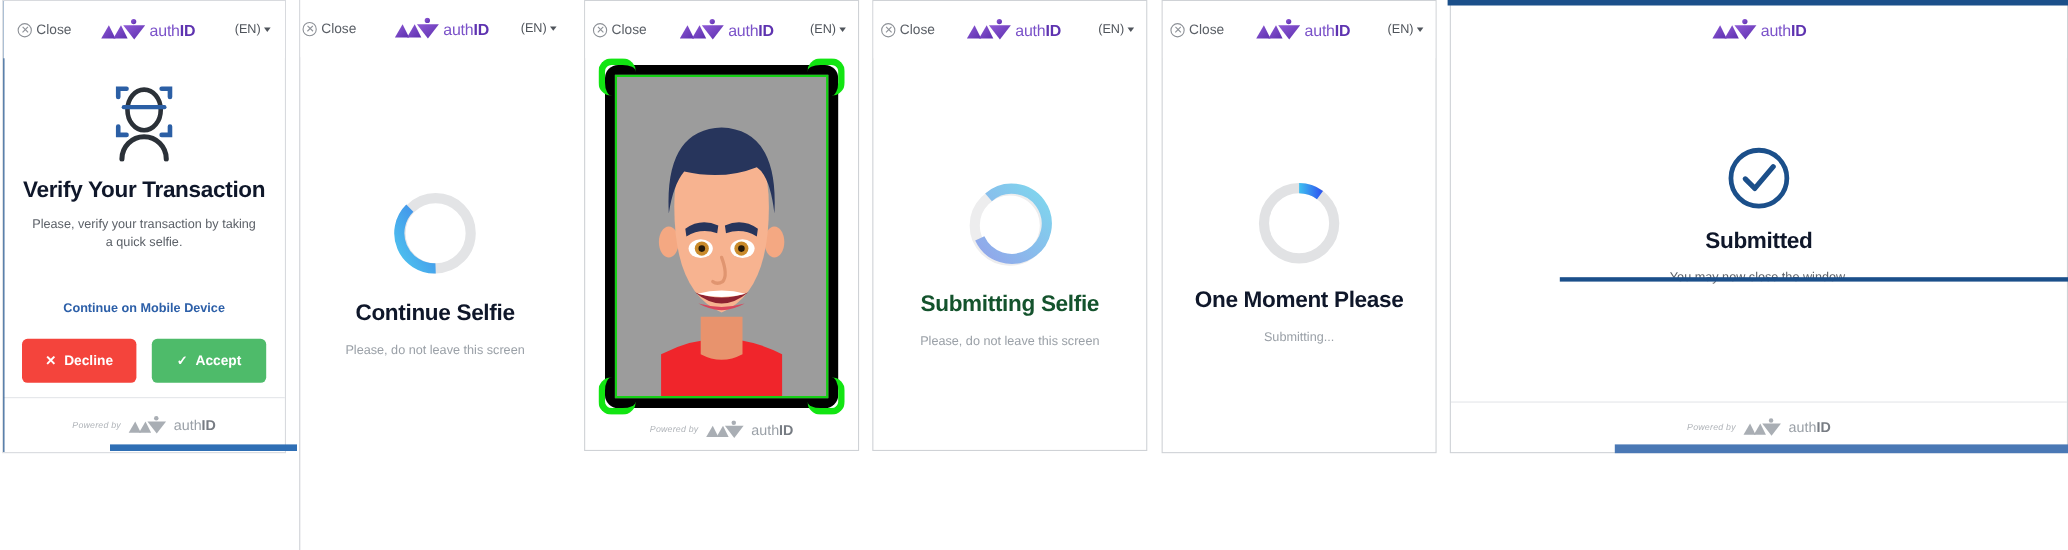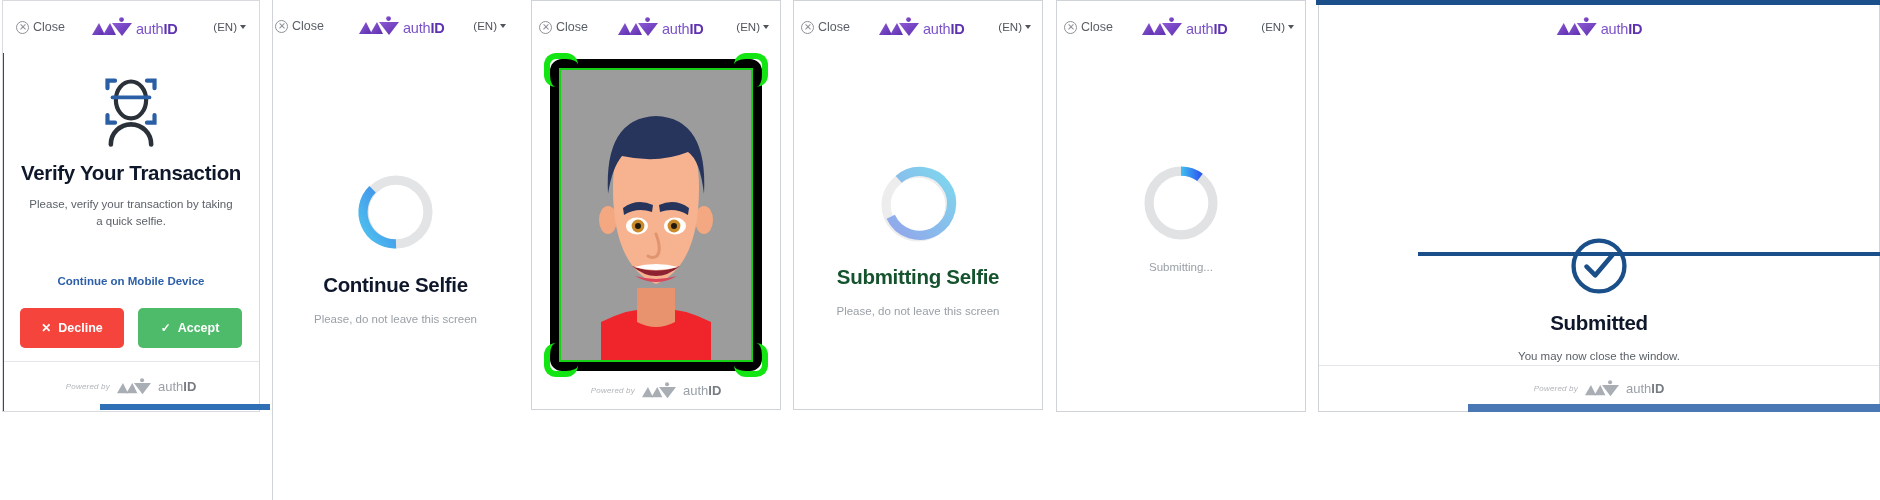--- a/index.html
+++ b/index.html
@@ -406,39 +406,40 @@
       <svg class="ring" viewBox="0 0 100 100">
         <defs>
           <linearGradient id="sp5" x1="0" y1="0" x2="1" y2="0">
             <stop offset="0" stop-color="#3fc0f0"></stop>
               <stop offset="1" stop-color="#2f5cf0"></stop>
           </linearGradient>
         </defs>
         <circle cx="50" cy="50" r="38" fill="none" stroke="#e1e2e4" stroke-width="11"></circle>
         <path d="M50 12 A38 38 0 0 1 72.6 19.5" fill="none" stroke="url(#sp5)" stroke-width="11" stroke-linecap="butt"></path>
       </svg>
+      <h1 class="title" style="margin-top:16px;">One Moment Please</h1>
       <p class="sub grey" style="margin-top:14px;">Submitting...</p>
     </div>
   </div>
 
   <div class="panel" style="left:1318px; width:562px; height:412px; border:1px solid #cfd2d6;">
 
     <div class="hdr">
       <div class="brand" style="left:50%; transform:translateX(-50%);">
         <svg width="42" height="20" viewBox="0 0 42 20">
           <path d="M1 18 L8 6 L14 18 Z" fill="url(#g1)"></path>
           <path d="M12 18 L19 6 L25 18 Z" fill="url(#g1)"></path>
           <path d="M21 6 L41 6 L31 19 Z" fill="url(#g1)"></path>
           <circle cx="30.5" cy="2.6" r="2.4" fill="url(#g1)"></circle>
         </svg>
         <span class="wordmark"><span>auth</span><b>ID</b></span>
       </div>
     </div>
 
-    <div class="body" style="padding-top:78px;justify-content:flex-end;">
+    <div class="body" style="padding-top:78px;">
       <svg class="check-ico" viewBox="0 0 100 100">
         <circle cx="50" cy="50" r="41" fill="none" stroke="#1b4f8a" stroke-width="7"></circle>
         <path d="M30 51 L44 65 L71 33" fill="none" stroke="#1b4f8a" stroke-width="7.5" stroke-linecap="round" stroke-linejoin="round"></path>
       </svg>
       <h1 class="title" style="margin-top:14px;">Submitted</h1>
       <p class="sub" style="margin-top:13px; max-width:320px;">You may now close the window.</p>
     </div>
 
     <div class="foot" style="border-top:1px solid #e4e6e9; padding:14px 0;">
       <span class="pw">Powered by</span>

